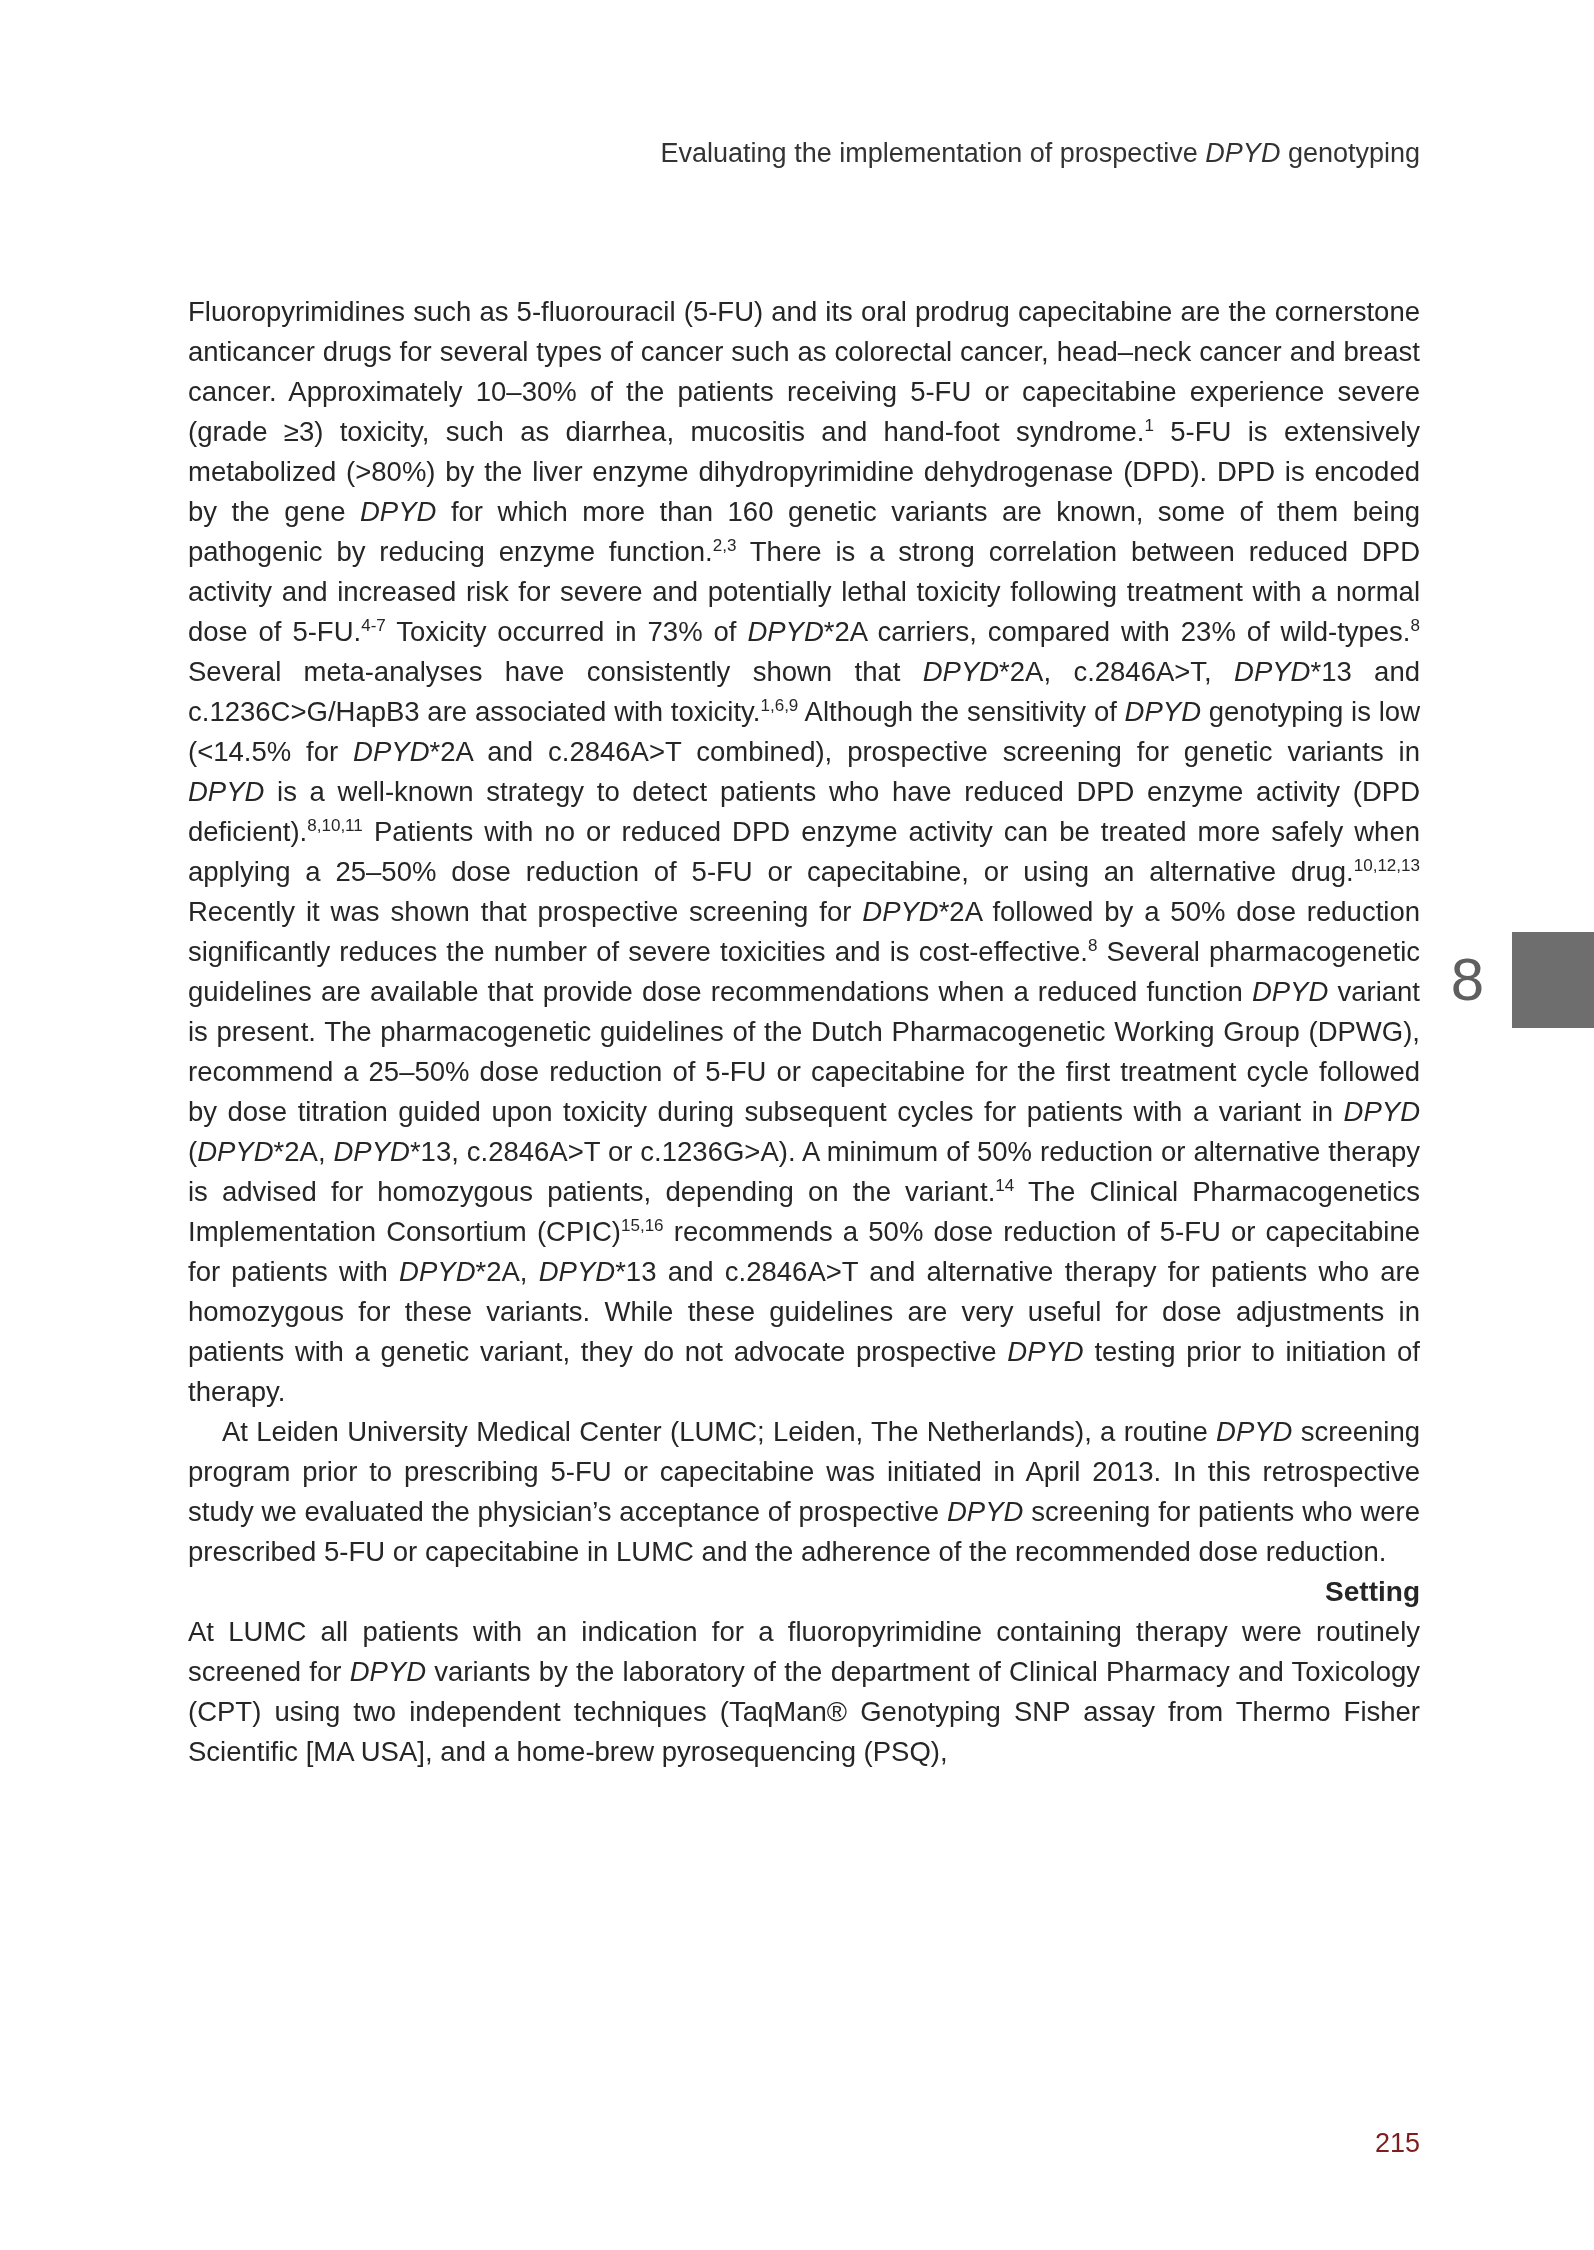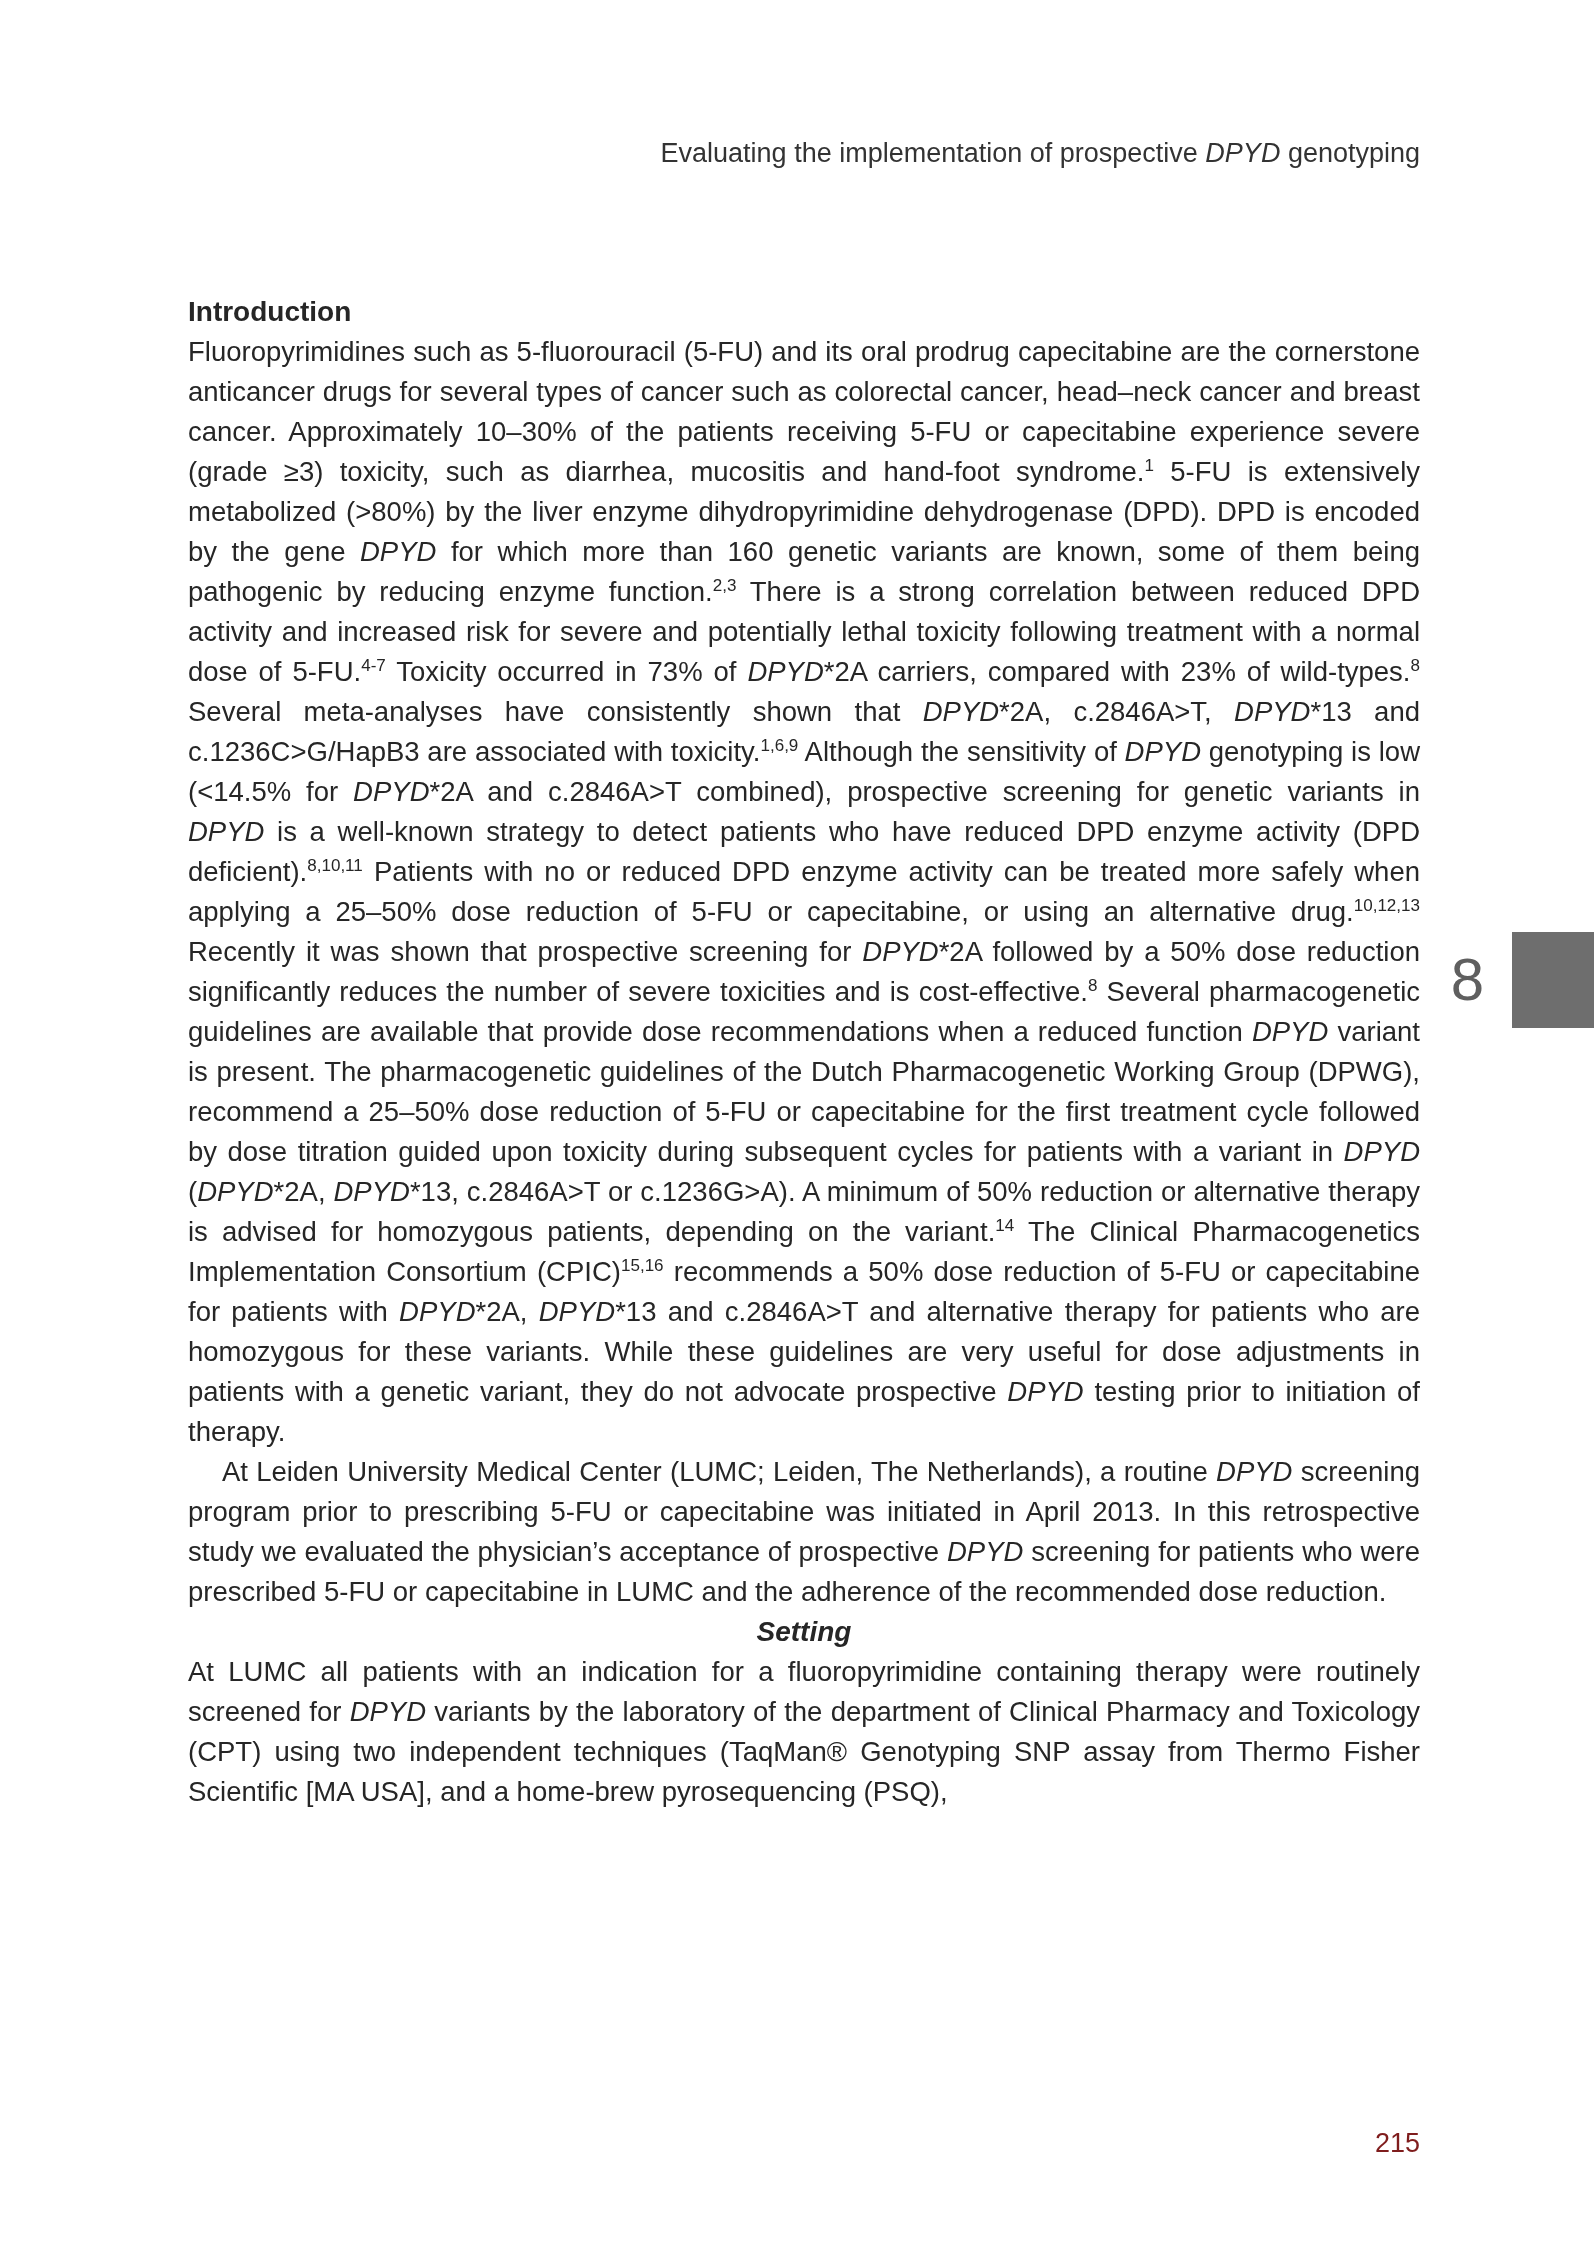--- a/index.html
+++ b/index.html
@@ -33,25 +33,24 @@
   .content p { margin: 0; }
   .heading {
     font-weight: bold;
     font-size: 28px;
     margin: 0;
     line-height: 40px;
     text-align: left;
   }
   .subheading {
     font-weight: bold;
-    font-style: italic;
     font-size: 28px;
     margin: 0;
     line-height: 40px;
-    text-align: center;
+    text-align: right;
   }
   .gap-before { margin-top: 46px; }
   .indent { text-indent: 34px; }
   sup { font-size: 0.62em; line-height: 0; vertical-align: super; }
   .it { font-style: italic; }
   .chapter-tab {
     position: absolute;
     right: 0;
     top: 932px;
     width: 82px;
@@ -76,21 +75,20 @@
 </style>
 </head>
 <body>
 
 <div class="page">
 
   <div class="running-header"><span>Evaluating the implementation of prospective </span><span class="it">DPYD</span><span> genotyping</span></div>
 
   <div class="content">
 
-    <h2 class="heading">Introduction</h2>
 
     <p><span>Fluoropyrimidines such as 5-fluorouracil (5-FU) and its oral prodrug capecitabine are the cornerstone anticancer drugs for several types of cancer such as colorectal cancer, head–neck cancer and breast cancer. Approximately 10–30% of the patients receiving 5-FU or capecitabine experience severe (grade ≥3) toxicity, such as diarrhea, mucositis and hand-foot syndrome.</span><sup>1</sup><span> 5-FU is extensively metabolized (&gt;80%) by the liver enzyme dihydropyrimidine dehydrogenase (DPD). DPD is encoded by the gene </span><span class="it">DPYD</span><span> for which more than 160 genetic variants are known, some of them being pathogenic by reducing enzyme function.</span><sup>2,3</sup><span> There is a strong correlation between reduced DPD activity and increased risk for severe and potentially lethal toxicity following treatment with a normal dose of 5-FU.</span><sup>4-7</sup><span> Toxicity occurred in 73% of </span><span class="it">DPYD</span><span>*2A carriers, compared with 23% of wild-types.</span><sup>8</sup><span> Several meta-analyses have consistently shown that </span><span class="it">DPYD</span><span>*2A, c.2846A&gt;T, </span><span class="it">DPYD</span><span>*13 and c.1236C&gt;G/HapB3 are associated with toxicity.</span><sup>1,6,9</sup><span> Although the sensitivity of </span><span class="it">DPYD</span><span> genotyping is low (&lt;14.5% for </span><span class="it">DPYD</span><span>*2A and c.2846A&gt;T combined), prospective screening for genetic variants in </span><span class="it">DPYD</span><span> is a well-known strategy to detect patients who have reduced DPD enzyme activity (DPD deficient).</span><sup>8,10,11</sup><span> Patients with no or reduced DPD enzyme activity can be treated more safely when applying a 25–50% dose reduction of 5-FU or capecitabine, or using an alternative drug.</span><sup>10,12,13</sup><span> Recently it was shown that prospective screening for </span><span class="it">DPYD</span><span>*2A followed by a 50% dose reduction significantly reduces the number of severe toxicities and is cost-effective.</span><sup>8</sup><span> Several pharmacogenetic guidelines are available that provide dose recommendations when a reduced function </span><span class="it">DPYD</span><span> variant is present. The pharmacogenetic guidelines of the Dutch Pharmacogenetic Working Group (DPWG), recommend a 25–50% dose reduction of 5-FU or capecitabine for the first treatment cycle followed by dose titration guided upon toxicity during subsequent cycles for patients with a variant in </span><span class="it">DPYD</span><span> (</span><span class="it">DPYD</span><span>*2A, </span><span class="it">DPYD</span><span>*13, c.2846A&gt;T or c.1236G&gt;A). A minimum of 50% reduction or alternative therapy is advised for homozygous patients, depending on the variant.</span><sup>14</sup><span> The Clinical Pharmacogenetics Implementation Consortium (CPIC)</span><sup>15,16</sup><span> recommends a 50% dose reduction of 5-FU or capecitabine for patients with </span><span class="it">DPYD</span><span>*2A, </span><span class="it">DPYD</span><span>*13 and c.2846A&gt;T and alternative therapy for patients who are homozygous for these variants. While these guidelines are very useful for dose adjustments in patients with a genetic variant, they do not advocate prospective </span><span class="it">DPYD</span><span> testing prior to initiation of therapy.</span></p>
 
     <p class="indent"><span>At Leiden University Medical Center (LUMC; Leiden, The Netherlands), a routine </span><span class="it">DPYD</span><span> screening program prior to prescribing 5-FU or capecitabine was initiated in April 2013. In this retrospective study we evaluated the physician’s acceptance of prospective </span><span class="it">DPYD</span><span> screening for patients who were prescribed 5-FU or capecitabine in LUMC and the adherence of the recommended dose reduction.</span></p>
 
 
     <h3 class="subheading">Setting</h3>
 
     <p><span>At LUMC all patients with an indication for a fluoropyrimidine containing therapy were routinely screened for </span><span class="it">DPYD</span><span> variants by the laboratory of the department of Clinical Pharmacy and Toxicology (CPT) using two independent techniques (TaqMan® Genotyping SNP assay from Thermo Fisher Scientific [MA USA], and a home-brew pyrosequencing (PSQ),</span></p>
 

